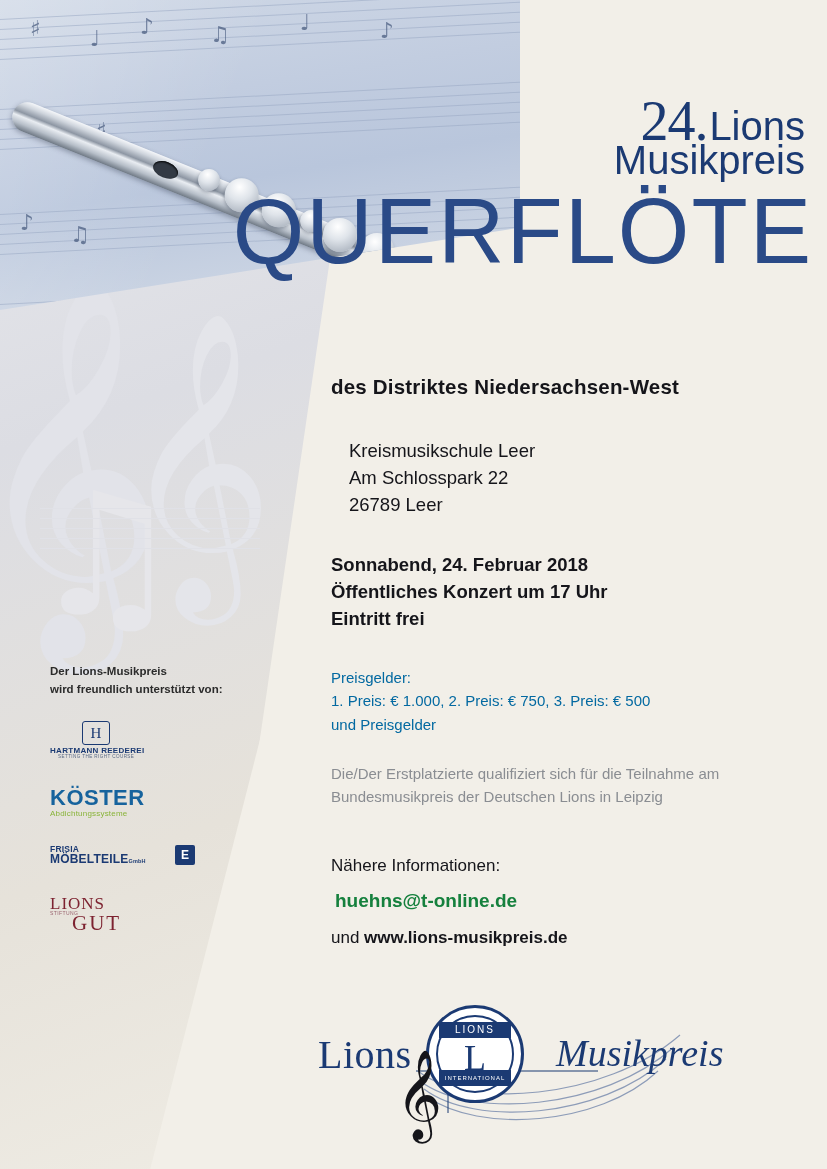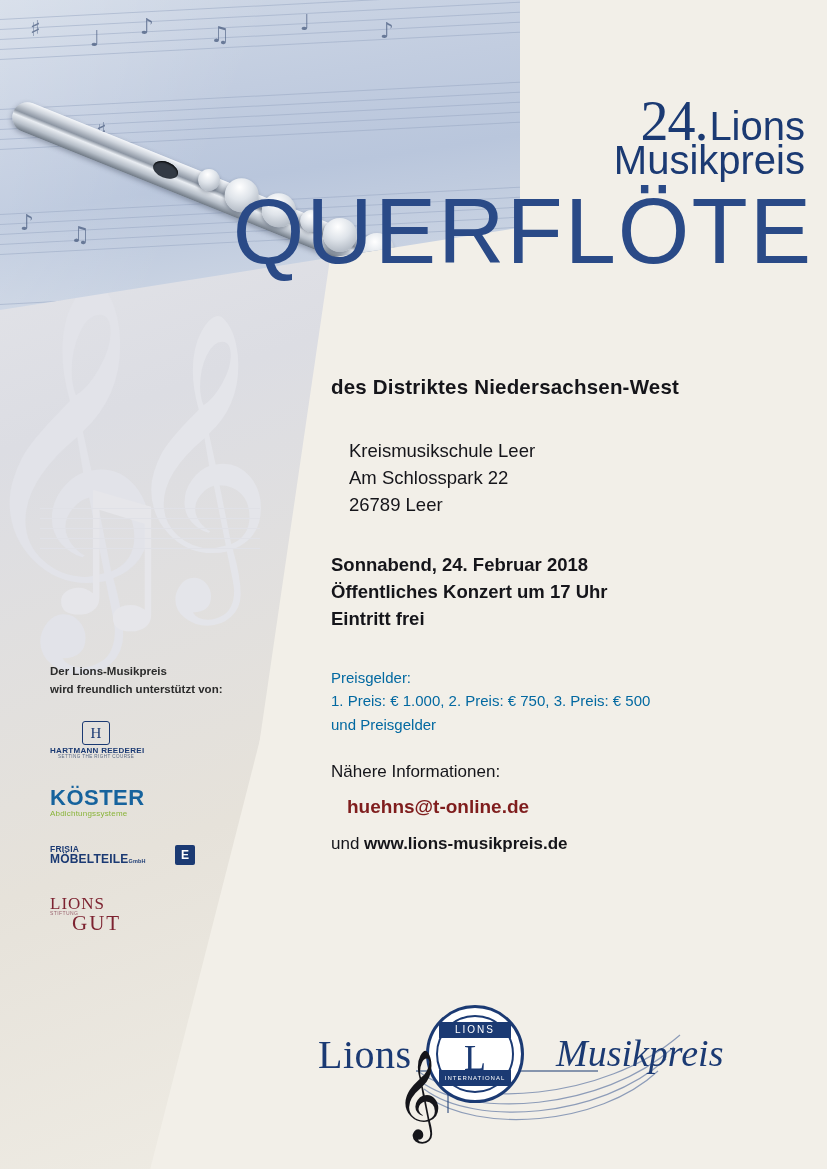--- a/index.html
+++ b/index.html
@@ -235,22 +235,22 @@
     margin: 0 0 48px 0;
   }
   .info-label {
     font-size: 17px;
     color: #15151a;
     margin: 0 0 14px 0;
   }
   .info-mail {
     font-size: 19px;
     font-weight: bold;
-    color: #7f1d1d;
-    margin: 0 0 16px 16px;
+    color: #15803d;
+    margin: 0 0 16px 4px;
   }
   .info-web {
     font-size: 17px;
     color: #15151a;
     margin: 0;
   }
   .info-web b { font-weight: bold; }
 
   
   .sponsors {
@@ -481,20 +481,24 @@
       <div>Öffentliches Konzert um 17 Uhr</div>
       <div>Eintritt frei</div>
     </div>
 
     <div class="prizes">
       <div>Preisgelder:</div>
       <div>1. Preis: € 1.000, 2. Preis: € 750, 3. Preis: € 500</div>
       <div>und Preisgelder</div>
     </div>
 
+    <div class="qualify">
+      <div>Die/Der Erstplatzierte qualifiziert sich für die Teilnahme am</div>
+      <div>Bundesmusikpreis der Deutschen Lions in Leipzig</div>
+    </div>
 
     <div class="info-label">Nähere Informationen:</div>
     <div class="info-mail">huehns@t-online.de</div>
     <div class="info-web">
       <span>und </span><b>www.lions-musikpreis.de</b>
     </div>
   </div>
 
   <div class="sponsors">
     <div class="sponsor-head">

